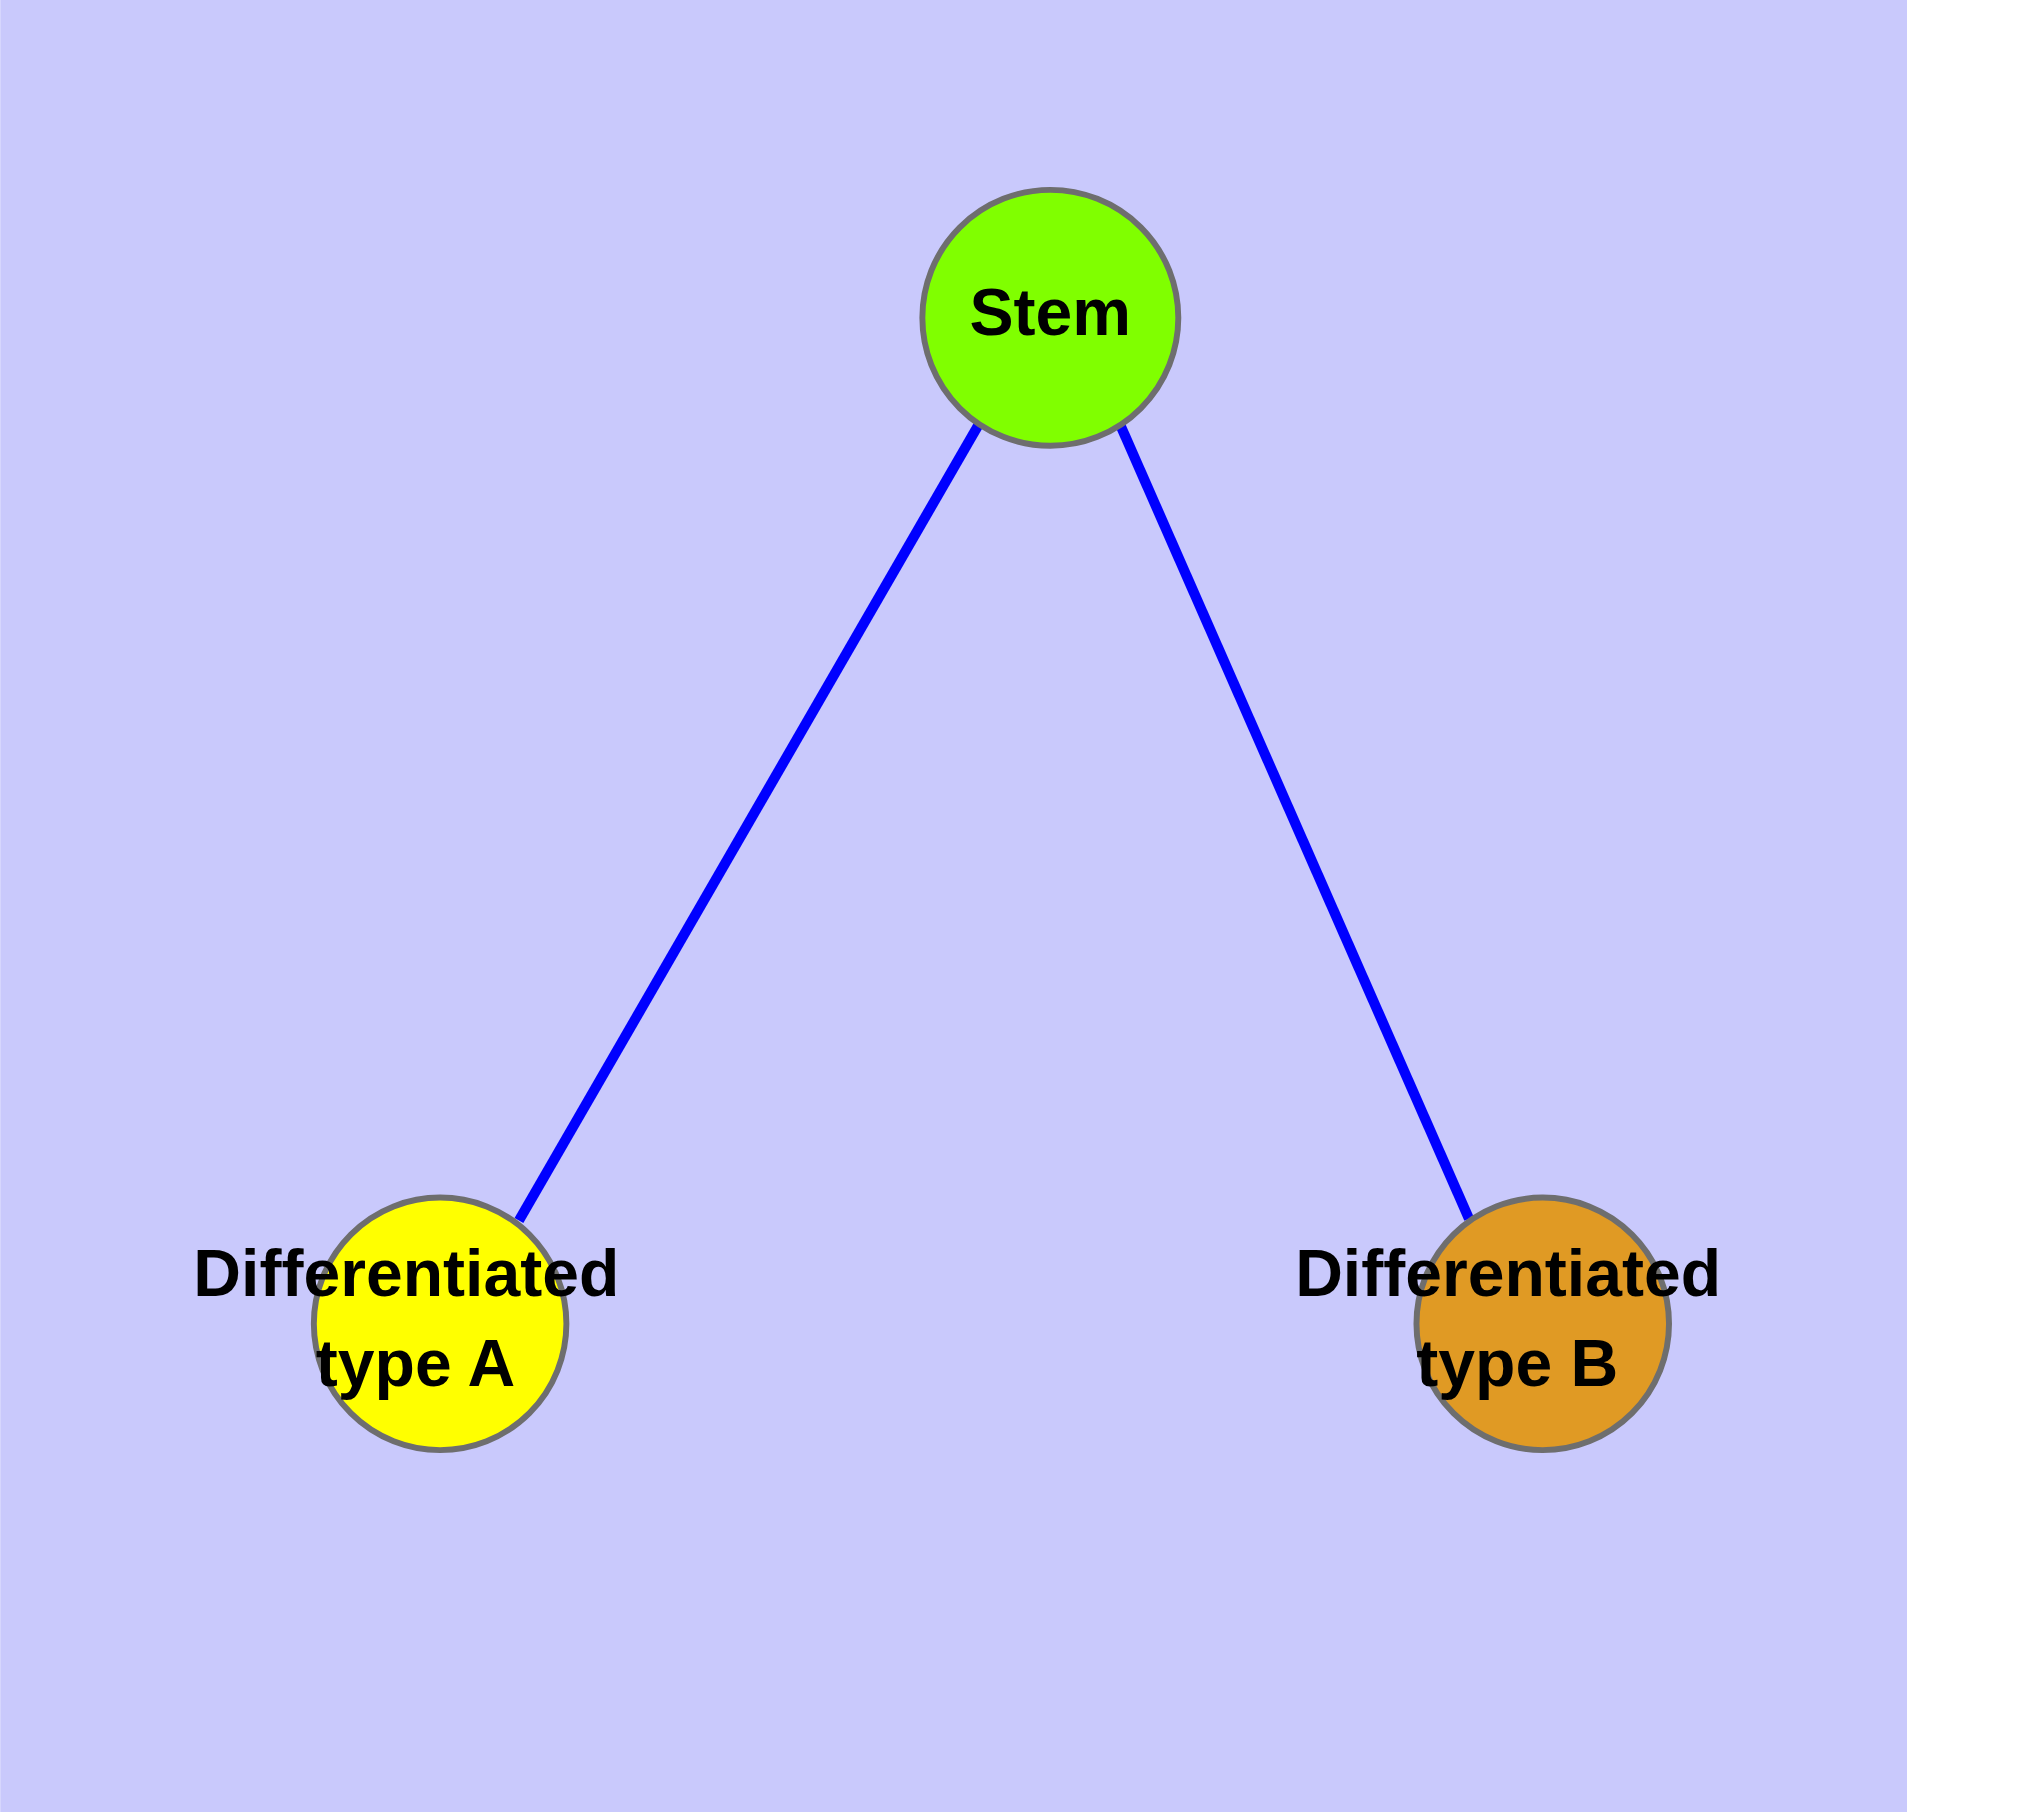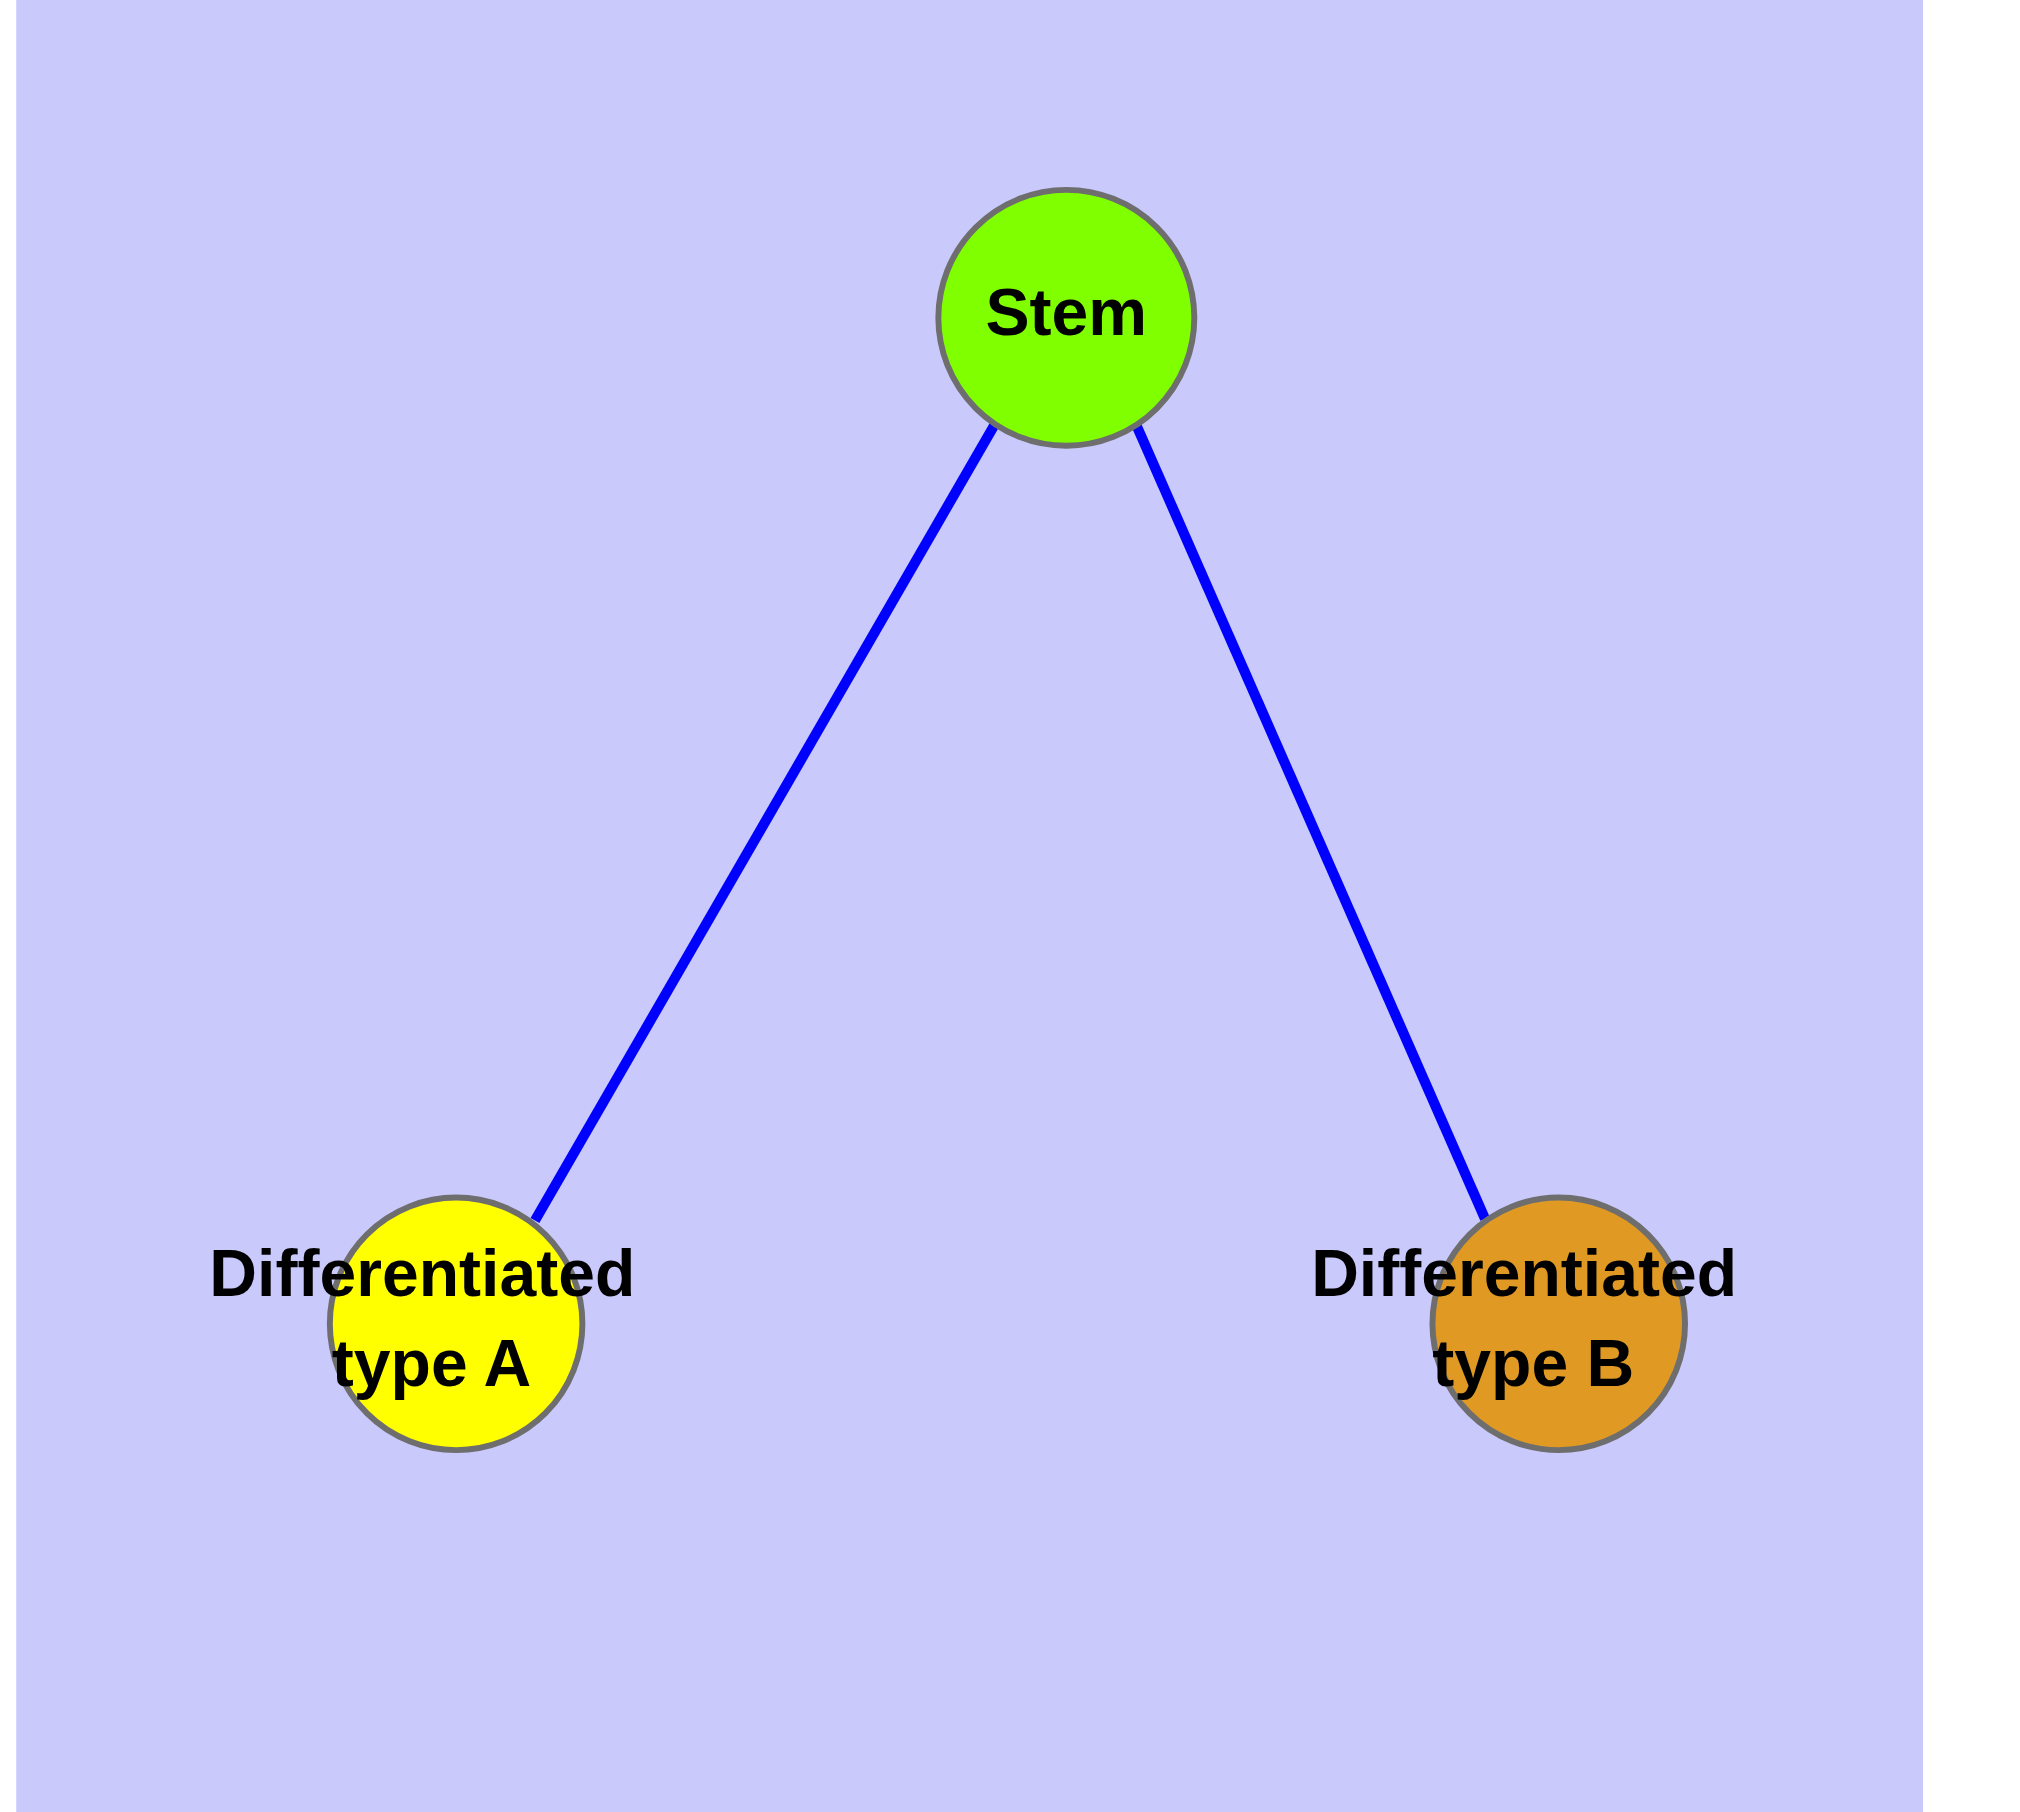--- a/index.html
+++ b/index.html
@@ -26,21 +26,21 @@
     font-family: "Liberation Sans", sans-serif;
     font-weight: bold;
     fill: #000000;
     text-anchor: middle;
     dominant-baseline: middle;
   }
 </style>
 </head>
 <body>
 
-<div id="canvas" style="width: 1907px; height: 1812px; padding-left: 16px;">
+<div id="canvas" style="width: 1907px; height: 1812px;">
   <svg id="graph-svg" viewBox="0 0 2384 2138" xmlns="http://www.w3.org/2000/svg" style="width: 2021px; height: 1812px;">
 
     <rect id="bg-rect" x="0" y="0" width="2384" height="2138" fill="#c9c9fc"></rect>
 
     <g id="edges-group">
       <line id="edge-0" x1="1155" y1="500" x2="612" y2="1440" stroke="#0000ff" stroke-width="12" stroke-linecap="butt"></line>
       <line id="edge-1" x1="1320" y1="498" x2="1733" y2="1438" stroke="#0000ff" stroke-width="12" stroke-linecap="butt"></line>
     </g>
 
     <g id="nodes-group">

